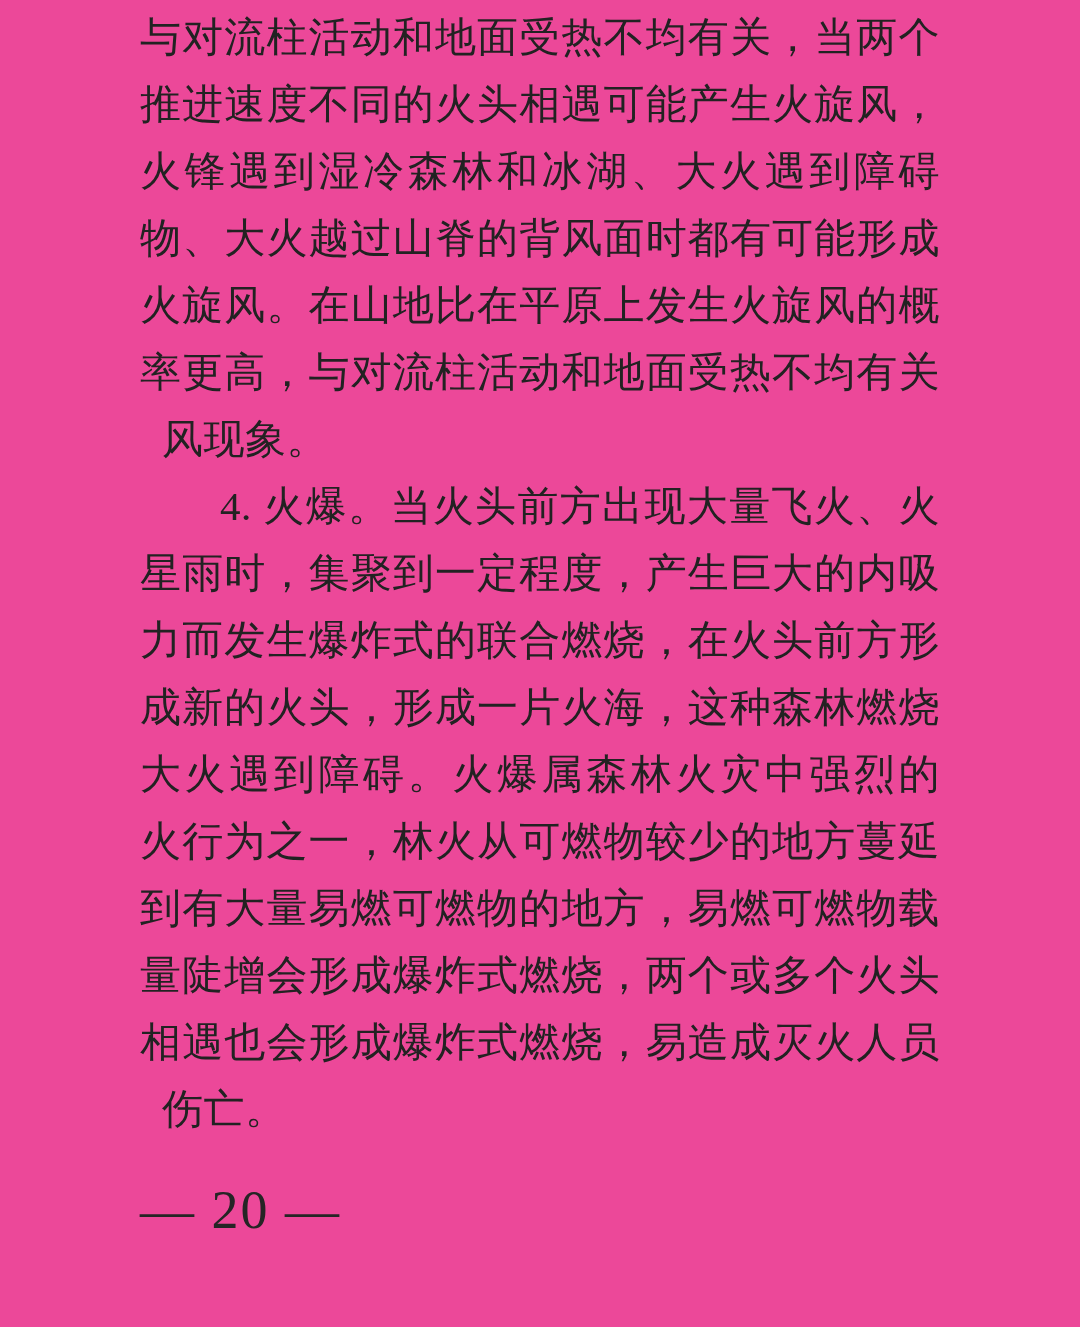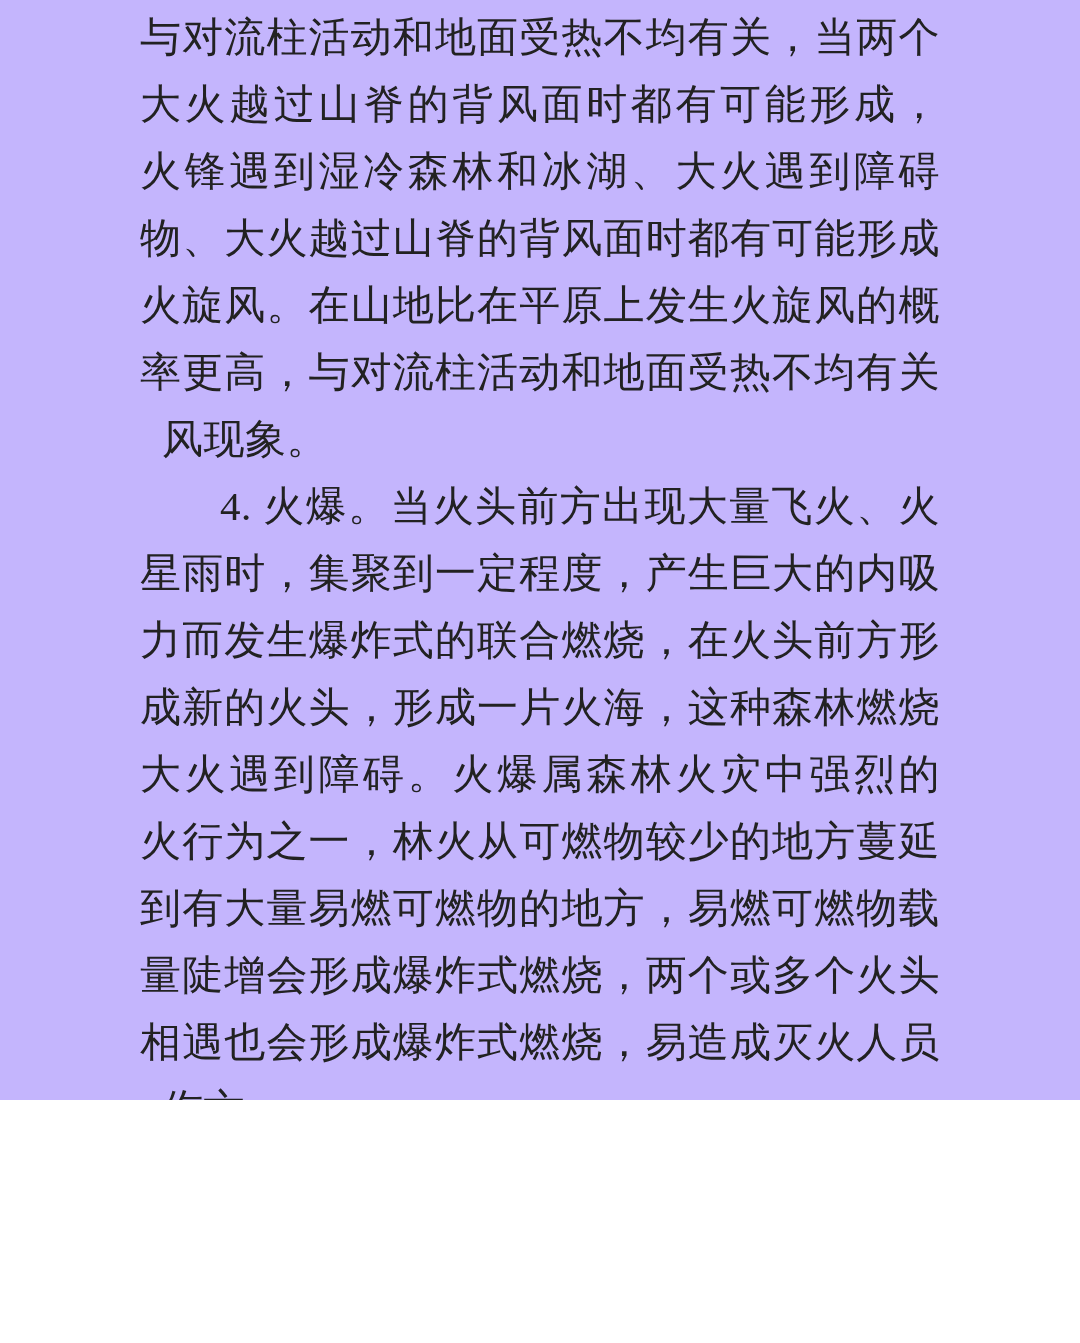--- a/index.html
+++ b/index.html
@@ -3,22 +3,22 @@
 <meta charset="utf-8">
 <style>
   html, body {
     margin: 0;
     padding: 0;
     background: #ffffff;
   }
   .page {
     position: relative;
     width: 1080px;
-    height: 1100px;
-    background: #c4b5fd;
+    height: 1327px;
+    background: #ec4899;
     color: #222222;
     font-family: "Liberation Serif", "DejaVu Serif", serif;
     overflow: hidden;
   }
   .text-column {
     position: absolute;
     left: 140px;
     top: 4px;
     width: 800px;
   }
@@ -49,21 +49,21 @@
     letter-spacing: 2px;
     color: #252525;
   }
 </style>
 </head>
 <body>
 
 <div class="page">
   <div class="text-column">
     <div class="line">与对流柱活动和地面受热不均有关，当两个</div>
-    <div class="line">大火越过山脊的背风面时都有可能形成，</div>
+    <div class="line">推进速度不同的火头相遇可能产生火旋风，</div>
     <div class="line">火锋遇到湿冷森林和冰湖、大火遇到障碍</div>
     <div class="line">物、大火越过山脊的背风面时都有可能形成</div>
     <div class="line">火旋风。在山地比在平原上发生火旋风的概</div>
     <div class="line">率更高，与对流柱活动和地面受热不均有关</div>
     <div class="line para-end">风现象。</div>
     <div class="line indent">4. 火爆。当火头前方出现大量飞火、火</div>
     <div class="line">星雨时，集聚到一定程度，产生巨大的内吸</div>
     <div class="line">力而发生爆炸式的联合燃烧，在火头前方形</div>
     <div class="line">成新的火头，形成一片火海，这种森林燃烧</div>
     <div class="line">大火遇到障碍。火爆属森林火灾中强烈的</div>

